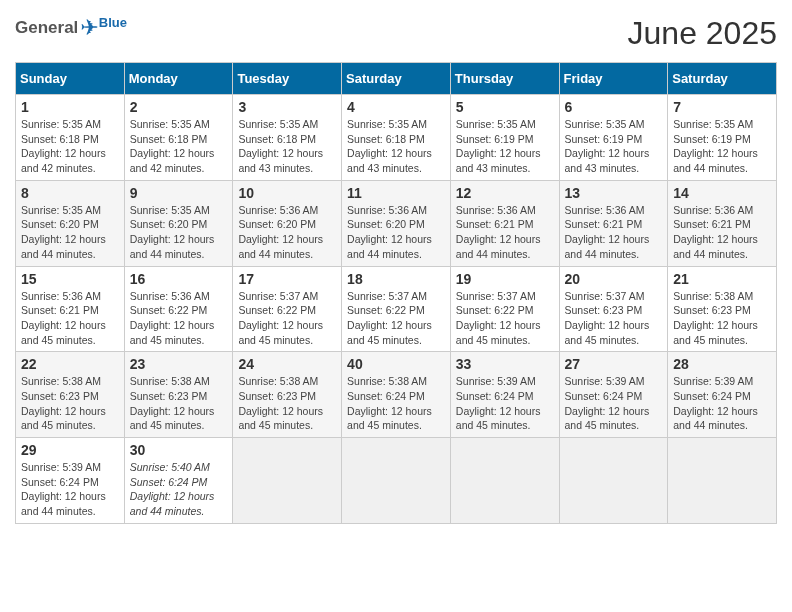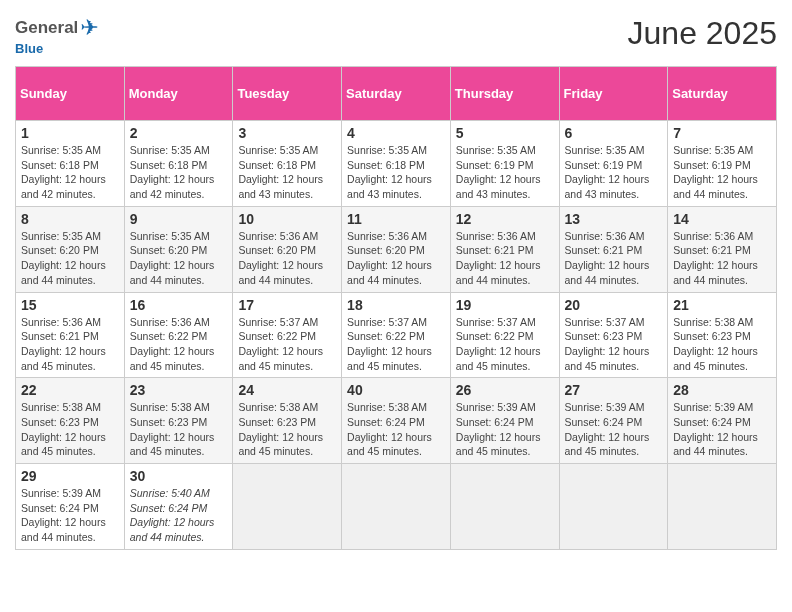--- a/index.html
+++ b/index.html
@@ -11,44 +11,44 @@
       padding: 15px;
     }
     .header-area {
       display: flex;
       justify-content: space-between;
       align-items: flex-start;
       margin-bottom: 10px;
     }
     .logo {
       display: flex;
-      flex-direction: column;
+      flex-direction: row;
       align-items: flex-start;
     }
     .title-area {
       text-align: right;
     }
     .month-title {
       font-size: 32px;
       font-weight: normal;
       color: #333;
     }
     .subtitle {
       font-size: 15px;
       color: #333;
     }
     .calendar-table {
       width: 100%;
       border-collapse: collapse;
       font-size: 11px;
     }
     .calendar-table th {
-      background-color: #ec4899;
+      background-color: #0369a1;
       color: white;
-      padding: 19px 4px;
+      padding: 8px 4px;
       text-align: left;
       font-size: 13px;
       font-weight: bold;
       border: 1px solid #ccc;
     }
     .calendar-table td {
       border: 1px solid #ccc;
       padding: 4px 5px;
       vertical-align: top;
       width: 107px;
@@ -298,21 +298,21 @@
 and 45 minutes.</div>
         </td>
         <td>
           <span class="day-number">40</span>
           <div class="day-info" style="white-space: pre-line;">Sunrise: 5:38 AM
 Sunset: 6:24 PM
 Daylight: 12 hours
 and 45 minutes.</div>
         </td>
         <td>
-          <span class="day-number">26</span>
+          <span class="day-number">33</span>
           <div class="day-info" style="white-space: pre-line;">Sunrise: 5:39 AM
 Sunset: 6:24 PM
 Daylight: 12 hours
 and 45 minutes.</div>
         </td>
         <td>
           <span class="day-number">27</span>
           <div class="day-info" style="white-space: pre-line;">Sunrise: 5:39 AM
 Sunset: 6:24 PM
 Daylight: 12 hours

